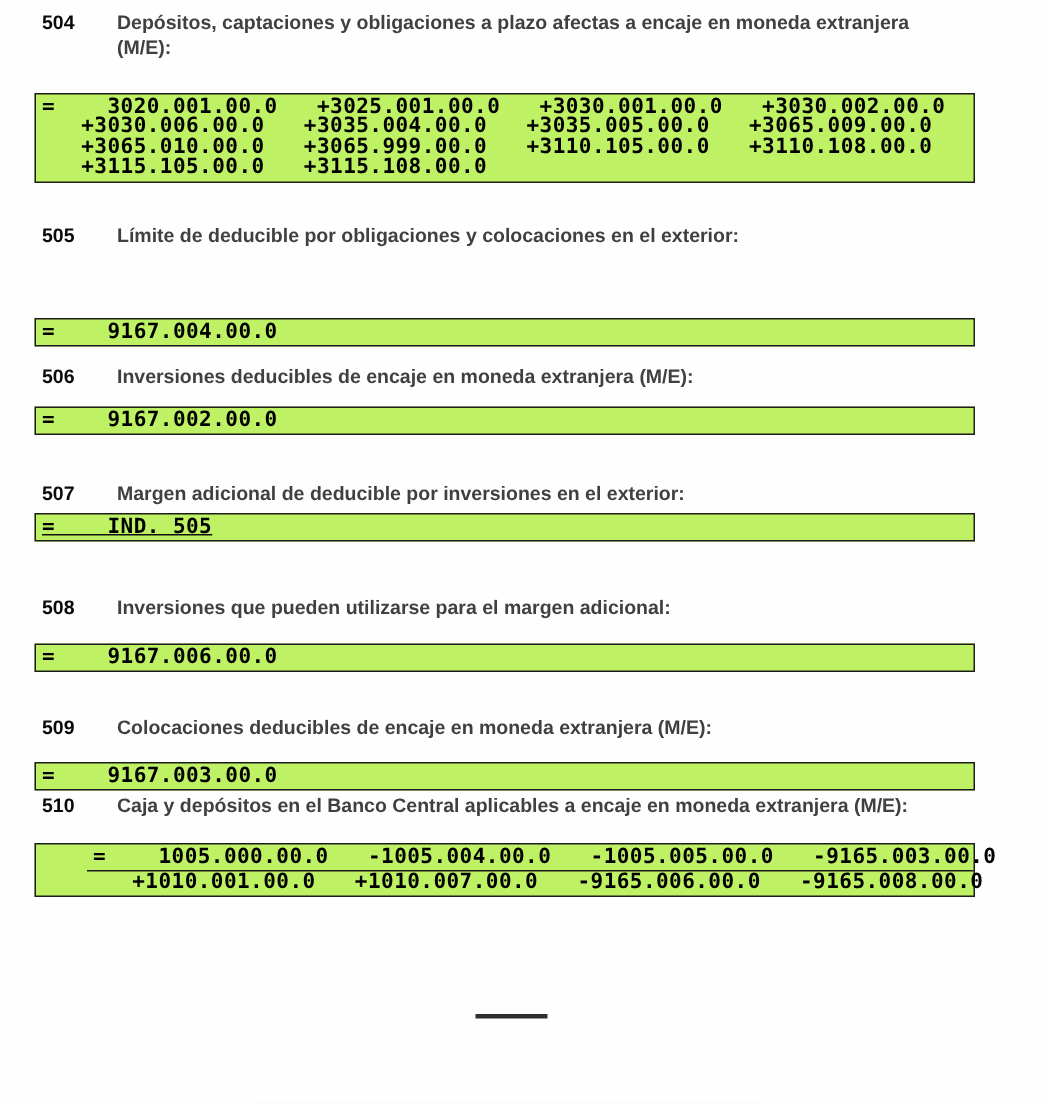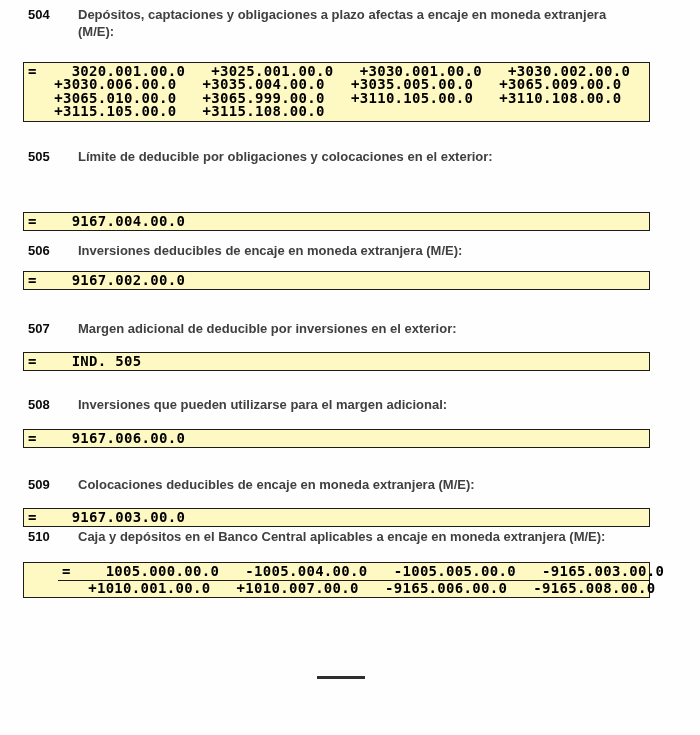--- a/index.html
+++ b/index.html
@@ -22,26 +22,26 @@
     width:50px; flex:0 0 50px; font-weight:bold; font-size:13px;
     line-height:17px; color:#0a0a0a;
   }
   .title {
     font-weight:bold; font-size:13px; line-height:17px; color:#404040;
   }
   .title span { display:block; white-space:nowrap; }
 
   .box {
     margin-left:23px; width:627px; box-sizing:border-box;
-    border:1.6px solid #1c1c1c; background:#fef9c3; padding:2px 0 2px 0;
+    border:1.6px solid #1c1c1c; background:#bef264; padding:2px 0 2px 0;
   }
   #it504 .box { margin-top:22px; }
   #it505 .box { margin-top:47px; }
   #it506 .box { margin-top:12px; }
-  #it507 .box { margin-top:15px; }
+  #it507 .box { margin-top:5px;text-decoration:underline; }
   #it508 .box { margin-top:16px; }
   #it509 .box { margin-top:15px; }
   #it510 .box { margin-top:17px; padding:1px 0; }
 
   .mrow {
     font-family:"DejaVu Sans Mono", monospace;
     font-size:14px; line-height:13.4px; letter-spacing:0.3px;
     white-space:pre; color:#000; font-weight:bold; padding-left:4px;
   }
   #it510 .mrow { line-height:15px;margin-left:34px; }

